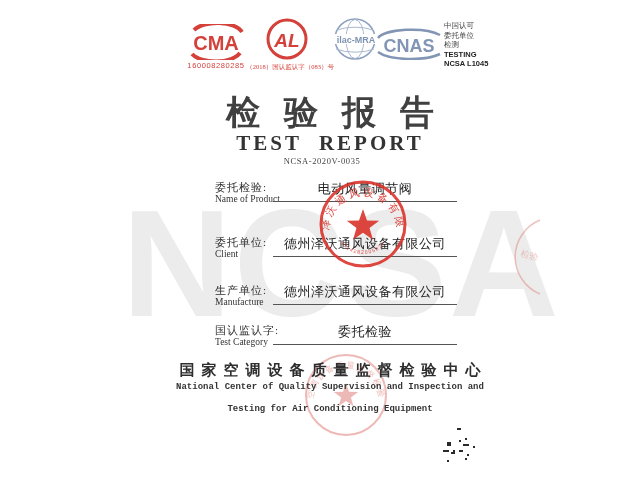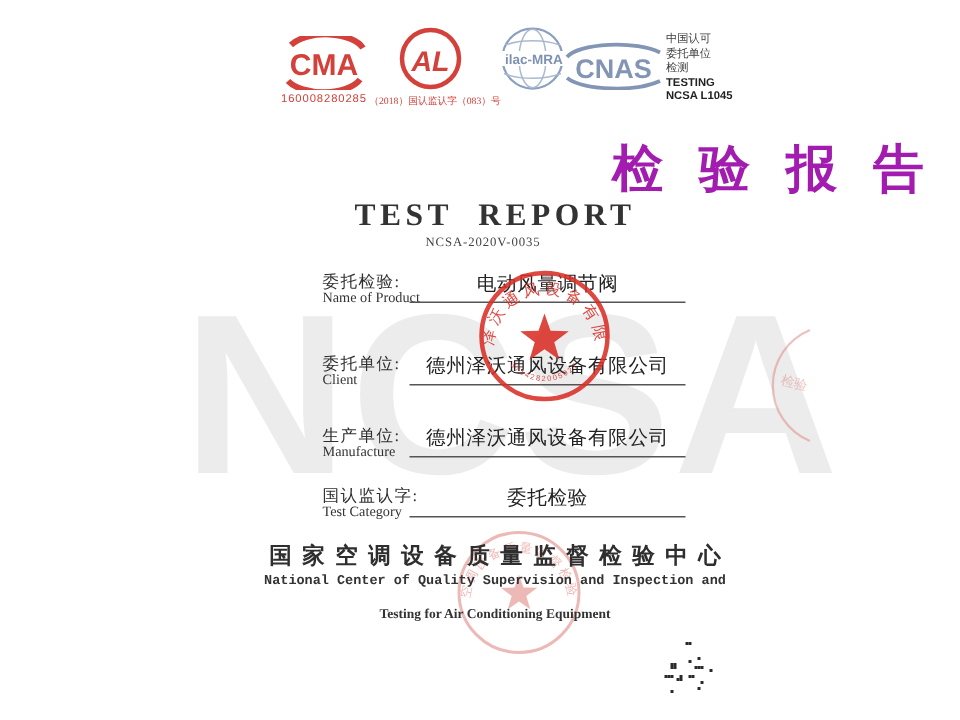--- a/index.html
+++ b/index.html
@@ -21,23 +21,23 @@
   .al-caption{left:244px;top:63px;width:92px;text-align:center;color:#d4403a;
     font-size:6.5px;z-index:1;}
   .logo-ilac{left:325px;top:16px;z-index:1;}
   .logo-cnas{left:376px;top:28px;z-index:1;}
   .accred{left:444px;top:21px;width:70px;z-index:1;
     font-family:"Liberation Sans","DejaVu Sans",sans-serif;font-size:7.5px;
     line-height:9.5px;color:#3c3c3c;}
   .accred .bold{font-weight:700;color:#222;}
 
   
-  .title-cn{left:20px;top:90px;width:620px;text-align:right;
+  .title-cn{left:20px;top:90px;width:620px;text-align:center;
     font-family:"Liberation Sans","DejaVu Sans",sans-serif;
-    font-size:34px;font-weight:700;color:#a21caf;letter-spacing:24px;padding-left:24px;
+    font-size:34px;font-weight:700;color:#404040;letter-spacing:24px;padding-left:24px;
     box-sizing:border-box;z-index:1;}
   .title-en{left:20px;top:131px;width:620px;text-align:center;font-size:21px;
     font-weight:600;letter-spacing:3px;word-spacing:9px;color:#333;z-index:1;}
   .report-no{left:12px;top:156px;width:620px;text-align:center;font-size:8.5px;
     letter-spacing:.6px;color:#444;z-index:1;}
 
   
   .field{left:215px;width:245px;z-index:1;}
   .f1{top:180px;} .f2{top:235px;} .f3{top:283px;} .f4{top:323px;}
   .lbl-cn{position:absolute;left:0;top:0;font-size:11px;color:#2f2f2f;letter-spacing:1px;}
@@ -47,21 +47,21 @@
     letter-spacing:.5px;min-height:14px;}
 
   
   .org-cn{left:20px;top:361px;width:620px;text-align:center;font-size:15px;
     font-weight:700;color:#2e2e2e;letter-spacing:7px;padding-left:7px;
     box-sizing:border-box;z-index:1;}
   .org-en1{left:120px;top:382px;width:420px;text-align:center;z-index:1;
     font-family:"Liberation Mono","DejaVu Sans Mono",monospace;font-weight:700;
     font-size:9px;color:#333;}
   .org-en2{left:120px;top:404px;width:420px;text-align:center;z-index:1;
-    font-family:Liberation Serif, serif;font-weight:700;
+    font-family:Liberation Mono, monospace;font-weight:700;
     font-size:9px;color:#333;}
 
   
   .stamp-main{left:317px;top:178px;z-index:2;opacity:.88;}
   .stamp-center{left:302px;top:351px;z-index:0;opacity:.38;}
   .stamp-edge{left:490px;top:216px;z-index:0;opacity:.55;}
 
   
   .qr{left:439px;top:428px;display:grid;grid-template-columns:repeat(19,2px);
     grid-auto-rows:2px;z-index:1;}

